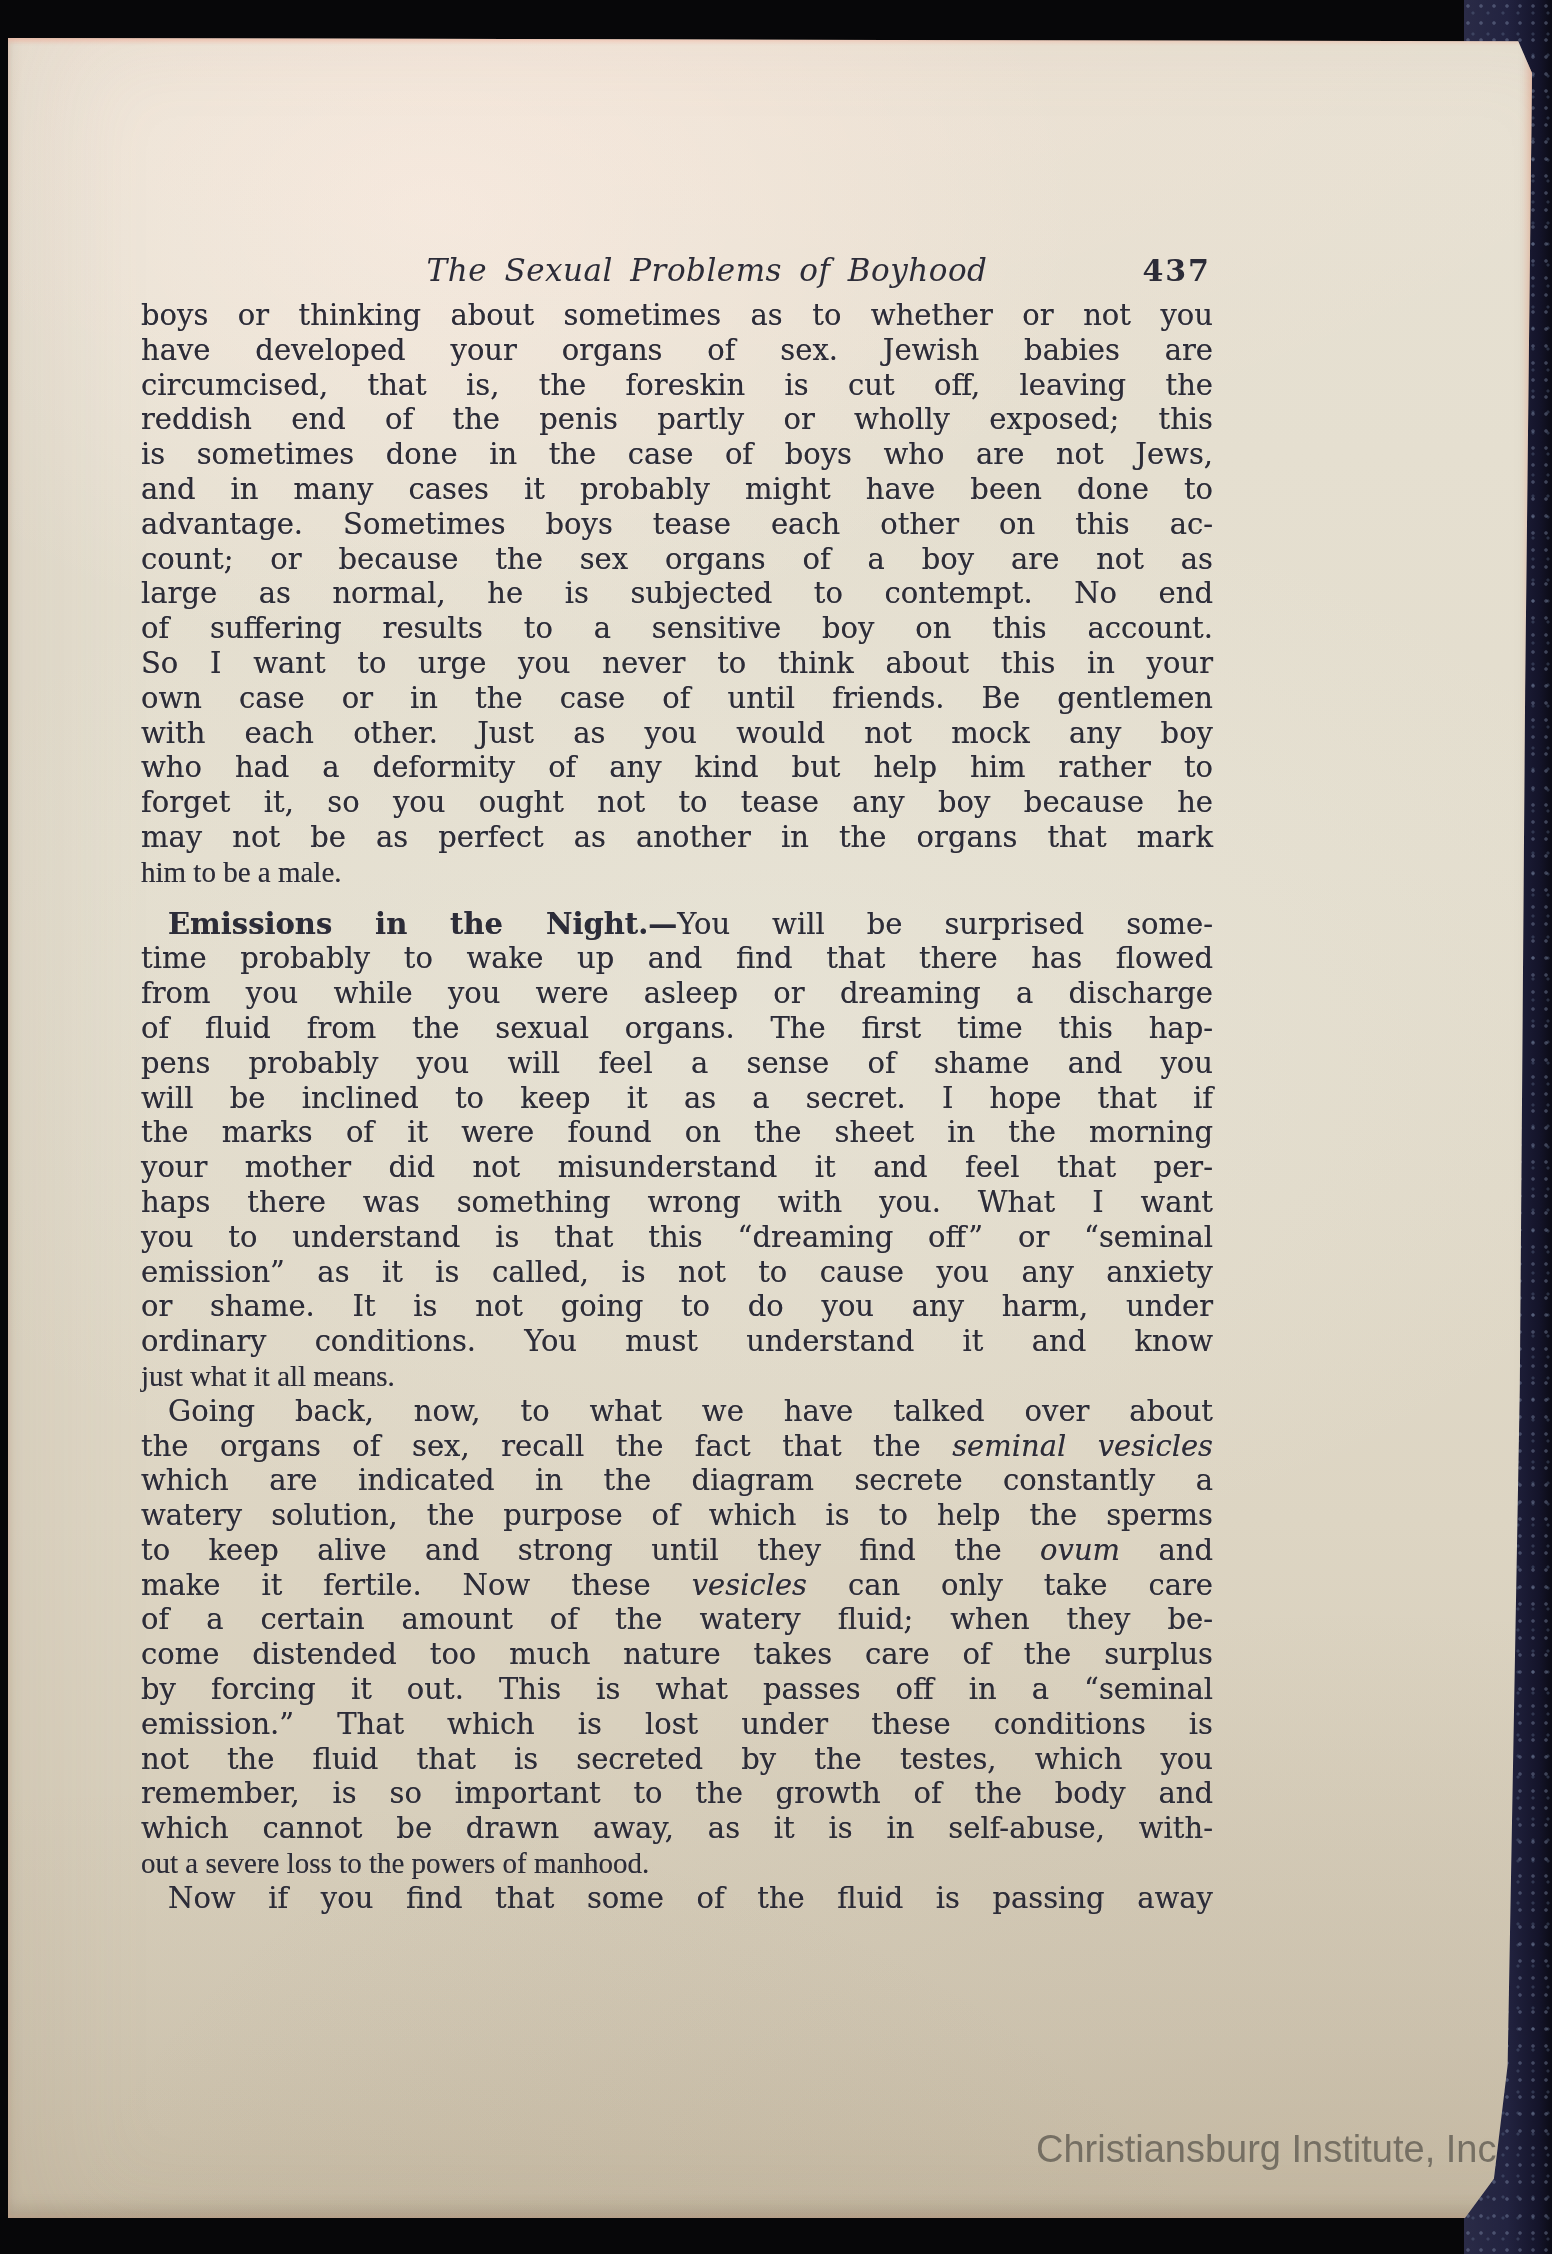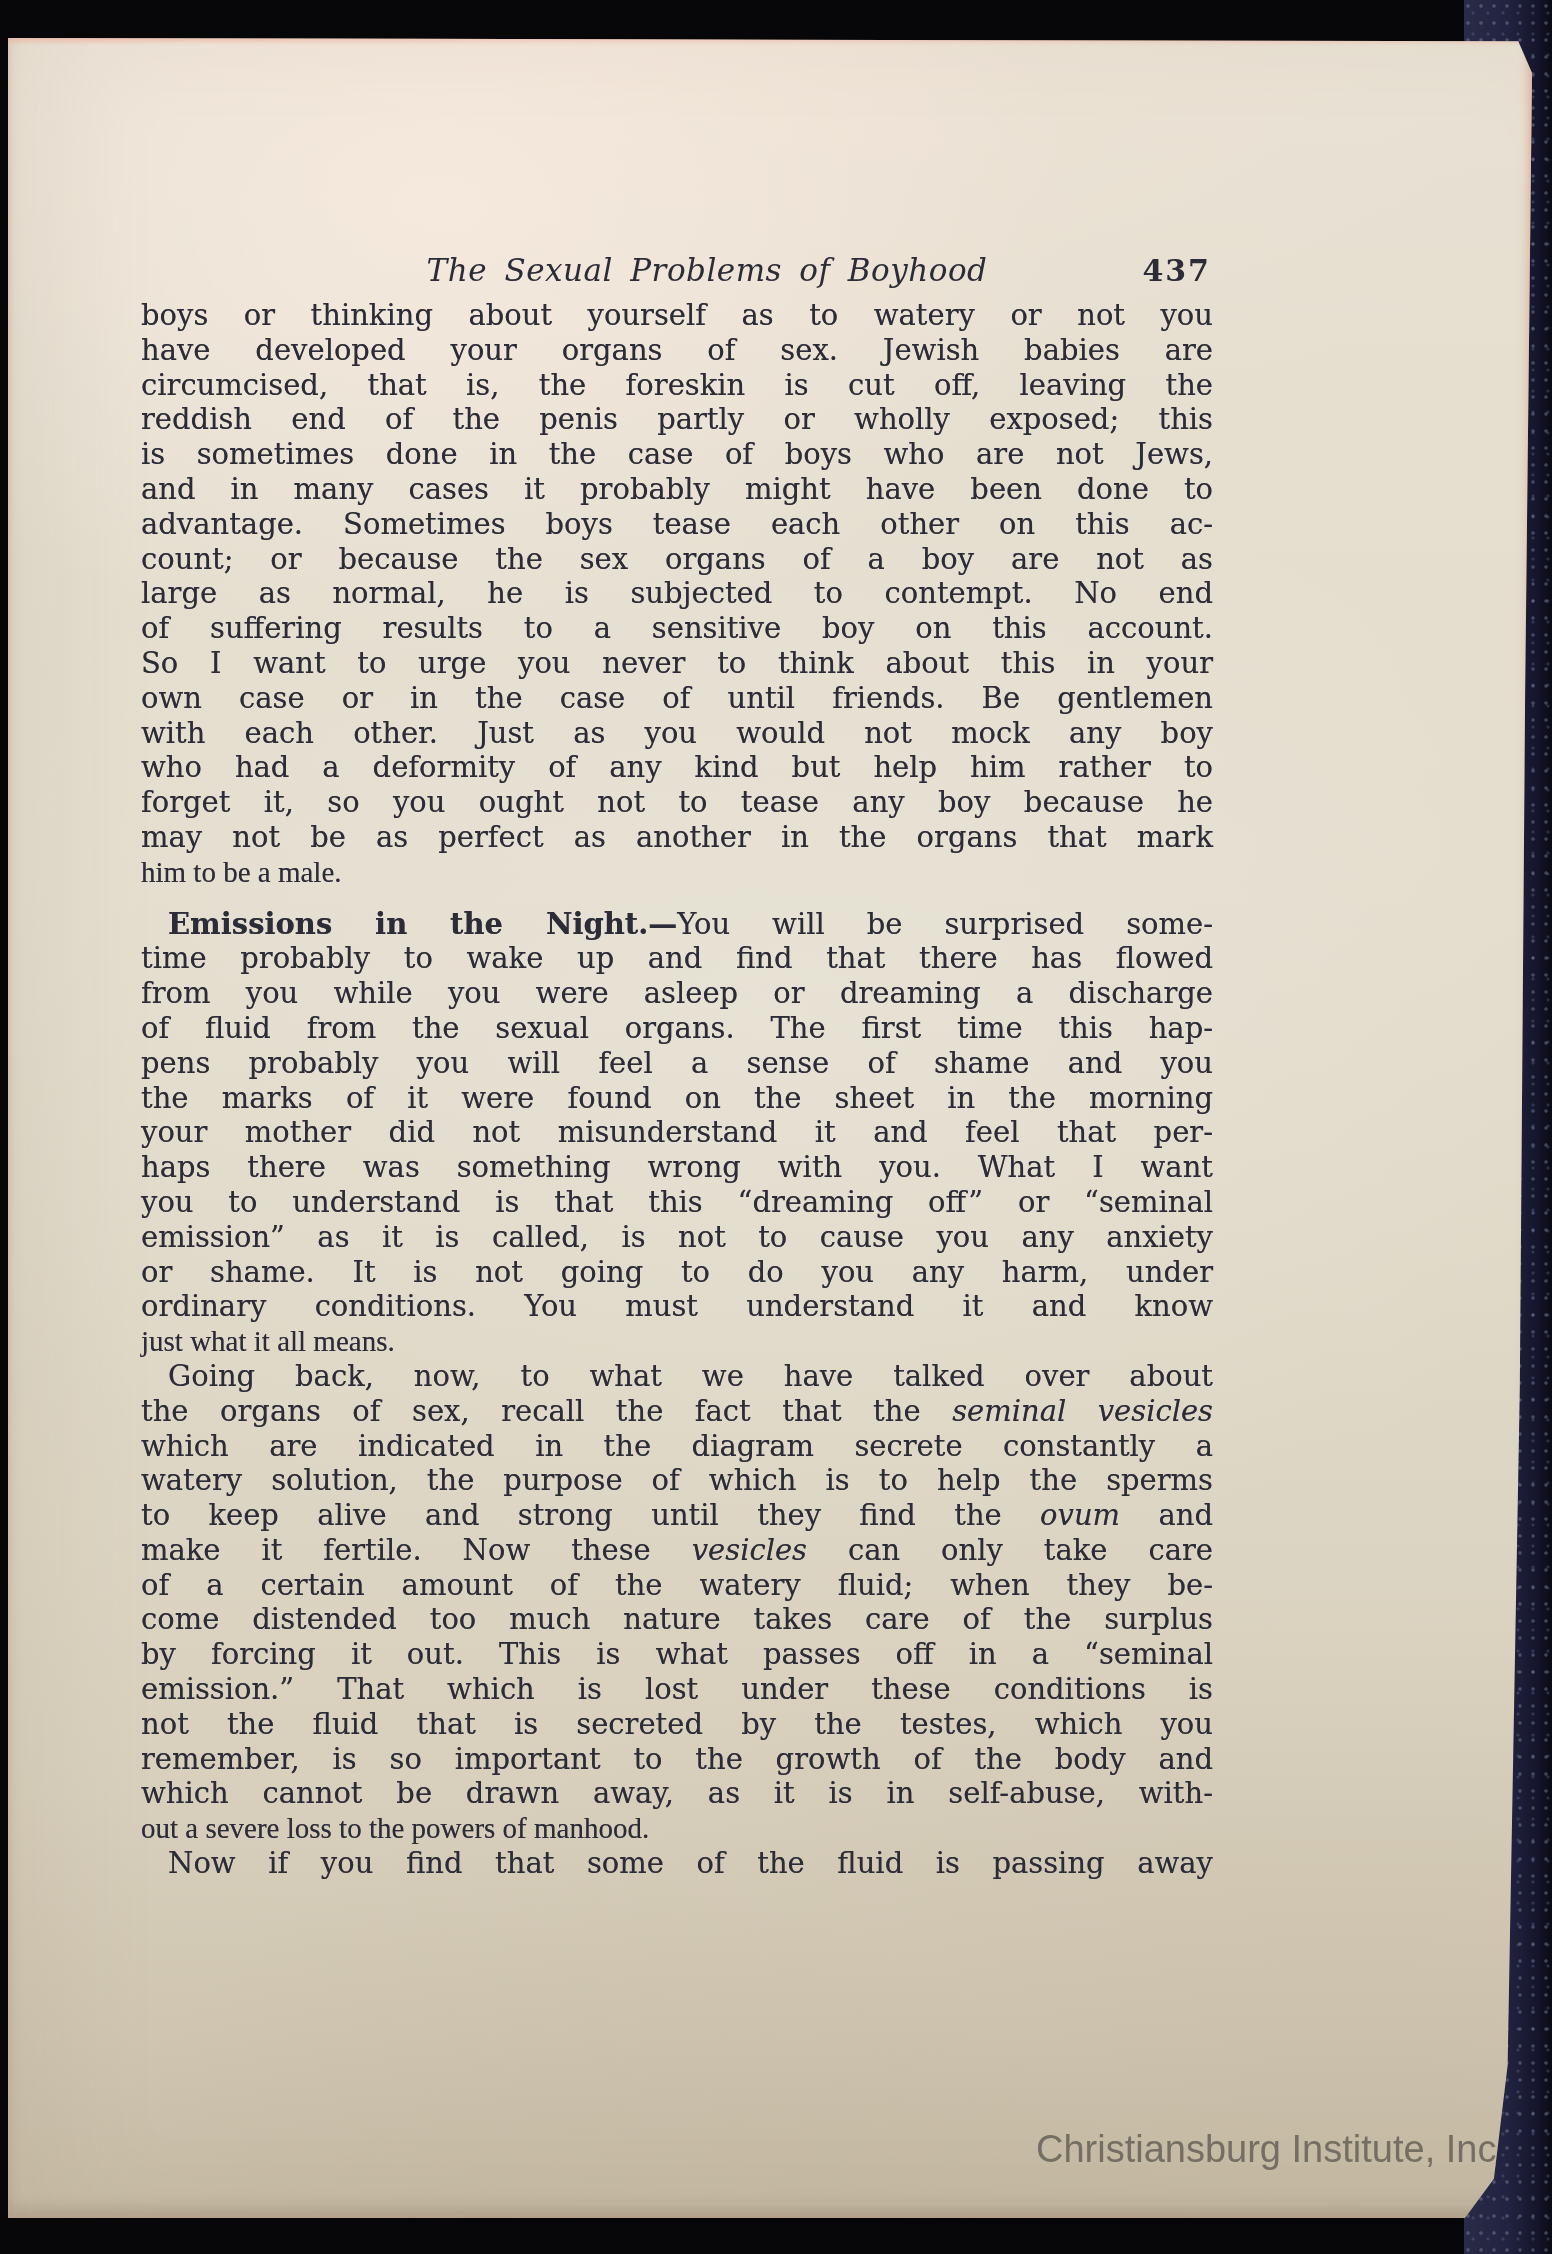--- a/index.html
+++ b/index.html
@@ -85,21 +85,21 @@
 
 <div class="scene">
   <div class="cover-band"></div>
   <div class="page">
     <div class="running-header">
       <span class="title">The Sexual Problems of Boyhood</span>
       <span class="folio">437</span>
     </div>
     <div class="body-text">
         <div class="paragraph">
-          <div class="line"><span>boys or thinking about yourself as to watery or not you</span></div>
+          <div class="line"><span>boys or thinking about sometimes as to whether or not you</span></div>
           <div class="line"><span>have developed your organs of sex. Jewish babies are</span></div>
           <div class="line"><span>circumcised, that is, the foreskin is cut off, leaving the</span></div>
           <div class="line"><span>reddish end of the penis partly or wholly exposed; this</span></div>
           <div class="line"><span>is sometimes done in the case of boys who are not Jews,</span></div>
           <div class="line"><span>and in many cases it probably might have been done to</span></div>
           <div class="line"><span>advantage. Sometimes boys tease each other on this ac-</span></div>
           <div class="line"><span>count; or because the sex organs of a boy are not as</span></div>
           <div class="line"><span>large as normal, he is subjected to contempt. No end</span></div>
           <div class="line"><span>of suffering results to a sensitive boy on this account.</span></div>
           <div class="line"><span>So I want to urge you never to think about this in your</span></div>
@@ -109,20 +109,21 @@
           <div class="line"><span>forget it, so you ought not to tease any boy because he</span></div>
           <div class="line"><span>may not be as perfect as another in the organs that mark</span></div>
           <div class="line line-end"><span>him to be a male.</span></div>
         </div>
         <div class="paragraph section">
           <div class="line line-indent"><span class="bold">Emissions in the Night.—</span><span>You will be surprised some-</span></div>
           <div class="line"><span>time probably to wake up and find that there has flowed</span></div>
           <div class="line"><span>from you while you were asleep or dreaming a discharge</span></div>
           <div class="line"><span>of fluid from the sexual organs. The first time this hap-</span></div>
           <div class="line"><span>pens probably you will feel a sense of shame and you</span></div>
+          <div class="line"><span>will be inclined to keep it as a secret. I hope that if</span></div>
           <div class="line"><span>the marks of it were found on the sheet in the morning</span></div>
           <div class="line"><span>your mother did not misunderstand it and feel that per-</span></div>
           <div class="line"><span>haps there was something wrong with you. What I want</span></div>
           <div class="line"><span>you to understand is that this “dreaming off” or “seminal</span></div>
           <div class="line"><span>emission” as it is called, is not to cause you any anxiety</span></div>
           <div class="line"><span>or shame. It is not going to do you any harm, under</span></div>
           <div class="line"><span>ordinary conditions. You must understand it and know</span></div>
           <div class="line line-end"><span>just what it all means.</span></div>
         </div>
         <div class="paragraph">

